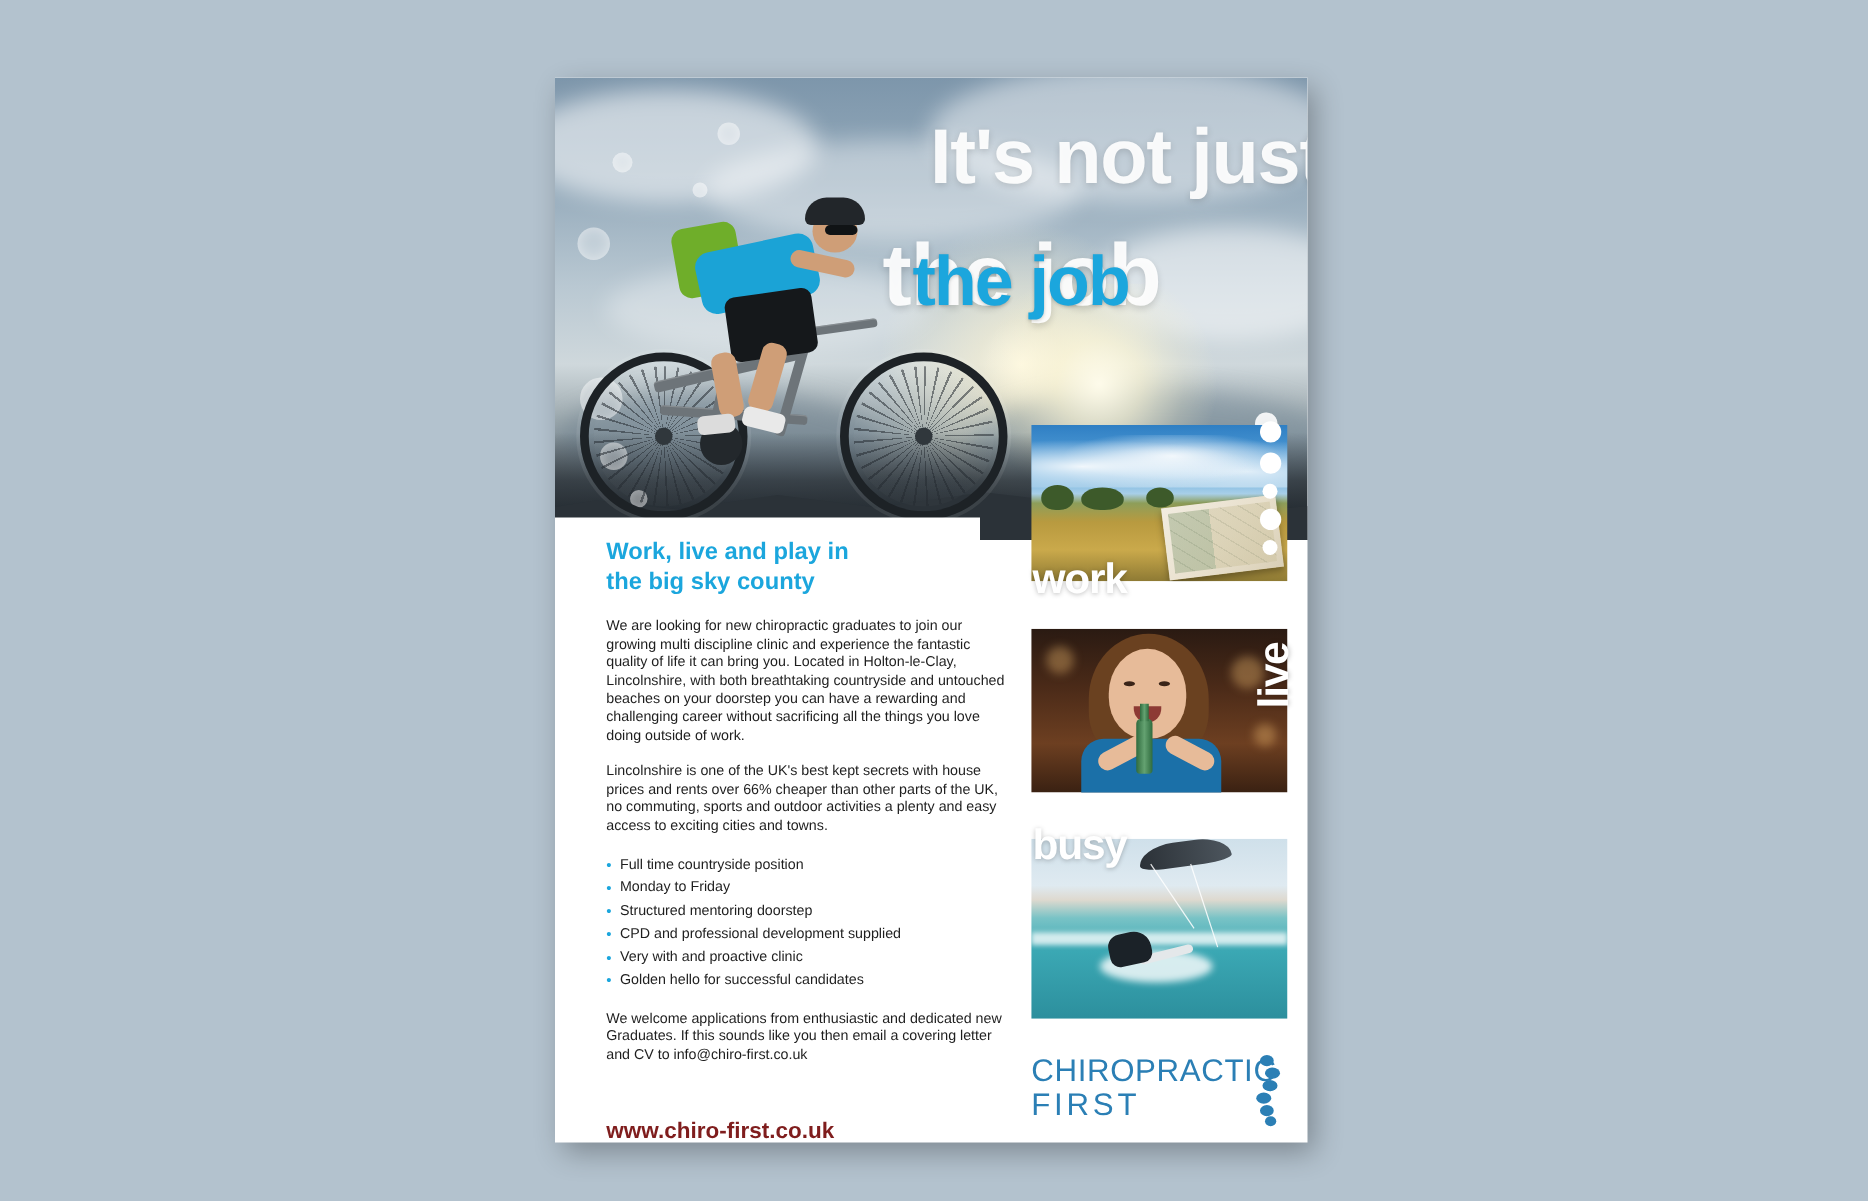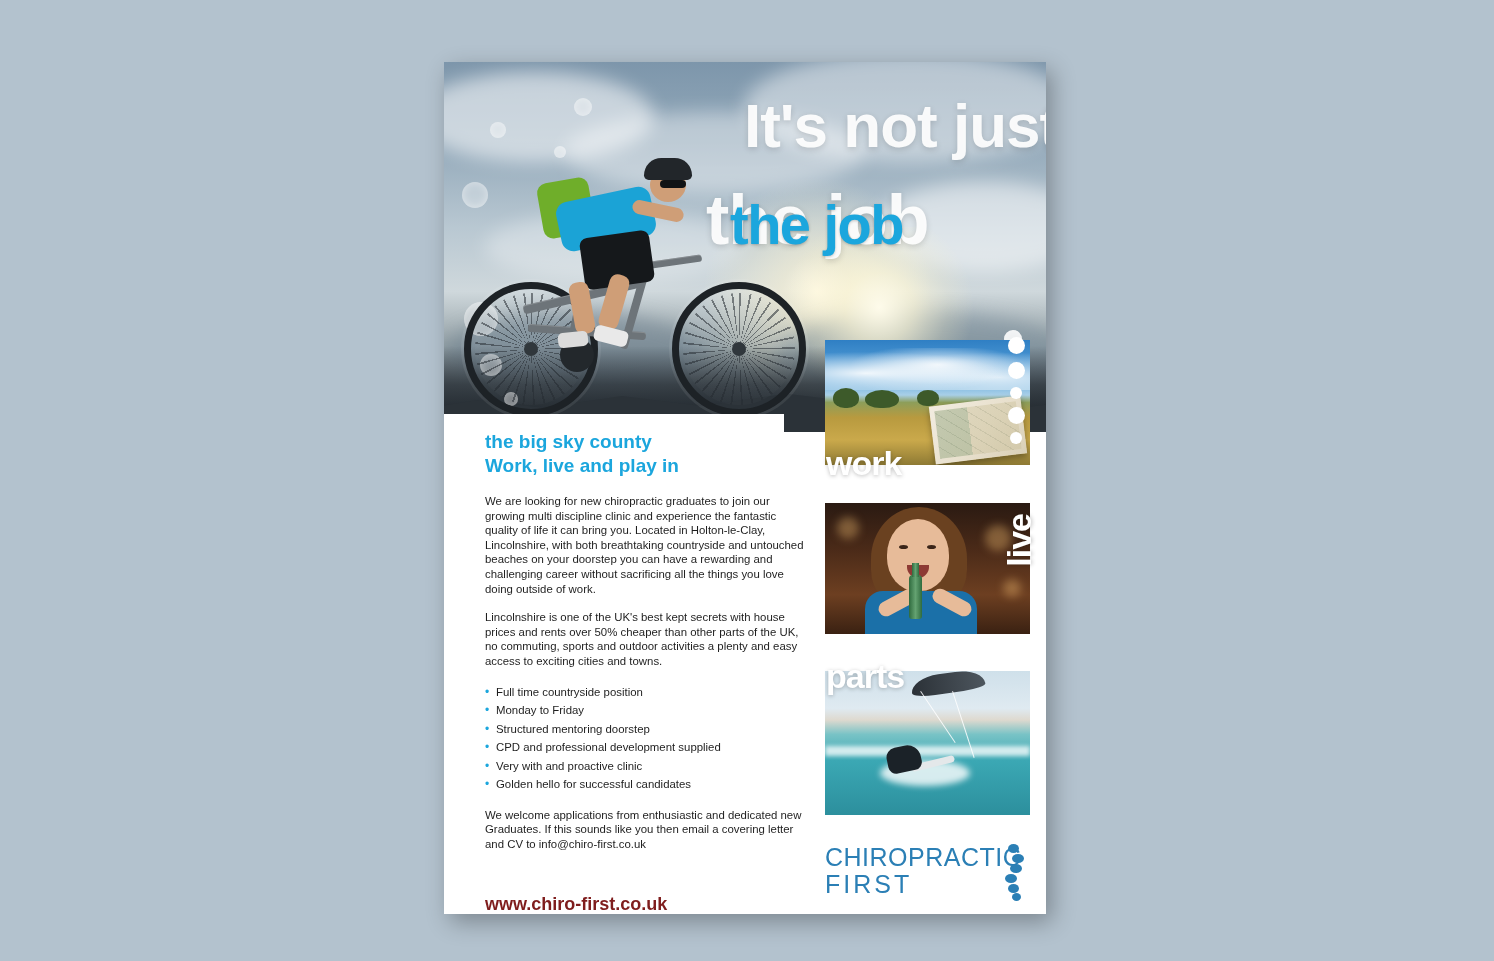--- a/index.html
+++ b/index.html
@@ -516,30 +516,30 @@
     <div class="dotcol">
       <div class="d"></div>
       <div class="d"></div>
       <div class="d small"></div>
       <div class="d"></div>
       <div class="d small"></div>
     </div>
 
     <div class="word word-work">work</div>
     <div class="word word-live">live</div>
-    <div class="word word-play">parts</div>
+    <div class="word word-play">busy</div>
 
     <div class="copy-panel">
+      <div class="copy-title">Work, live and play in</div>
       <div class="copy-title">the big sky county</div>
-      <div class="copy-title">Work, live and play in</div>
     </div>
 
     <div class="body-area">
       <p>We are looking for new chiropractic graduates to join our growing multi discipline clinic and experience the fantastic quality of life it can bring you. Located in Holton-le-Clay, Lincolnshire, with both breathtaking countryside and untouched beaches on your doorstep you can have a rewarding and challenging career without sacrificing all the things you love doing outside of work.</p>
-      <p>Lincolnshire is one of the UK's best kept secrets with house prices and rents over 50% cheaper than other parts of the UK, no commuting, sports and outdoor activities a plenty and easy access to exciting cities and towns.</p>
+      <p>Lincolnshire is one of the UK's best kept secrets with house prices and rents over 66% cheaper than other parts of the UK, no commuting, sports and outdoor activities a plenty and easy access to exciting cities and towns.</p>
       <ul class="bullets">
         <li>Full time countryside position</li>
         <li>Monday to Friday</li>
         <li>Structured mentoring doorstep</li>
         <li>CPD and professional development supplied</li>
         <li>Very with and proactive clinic</li>
         <li>Golden hello for successful candidates</li>
       </ul>
       <p>We welcome applications from enthusiastic and dedicated new Graduates. If this sounds like you then email a covering letter and CV to info@chiro-first.co.uk</p>
     </div>

